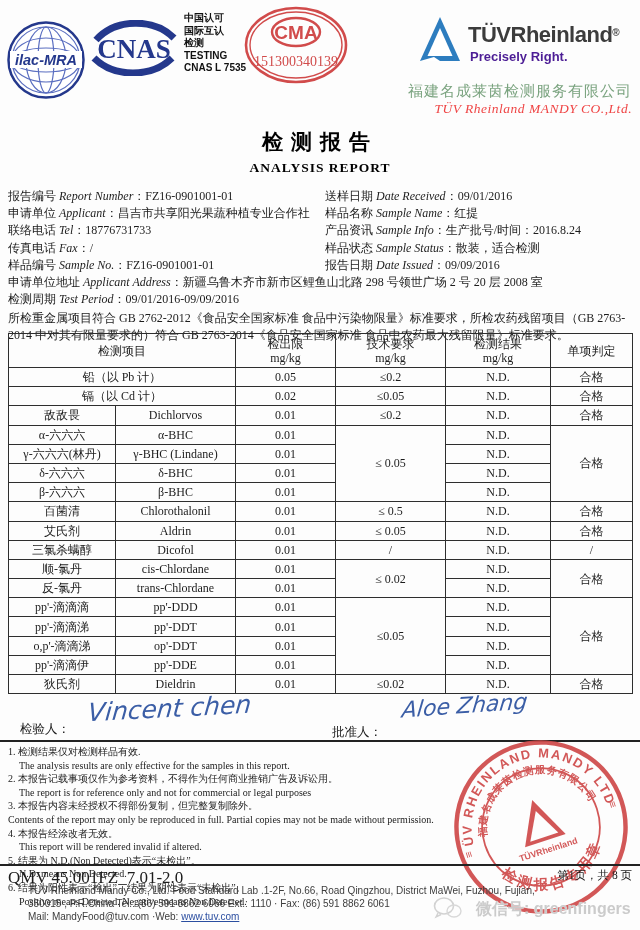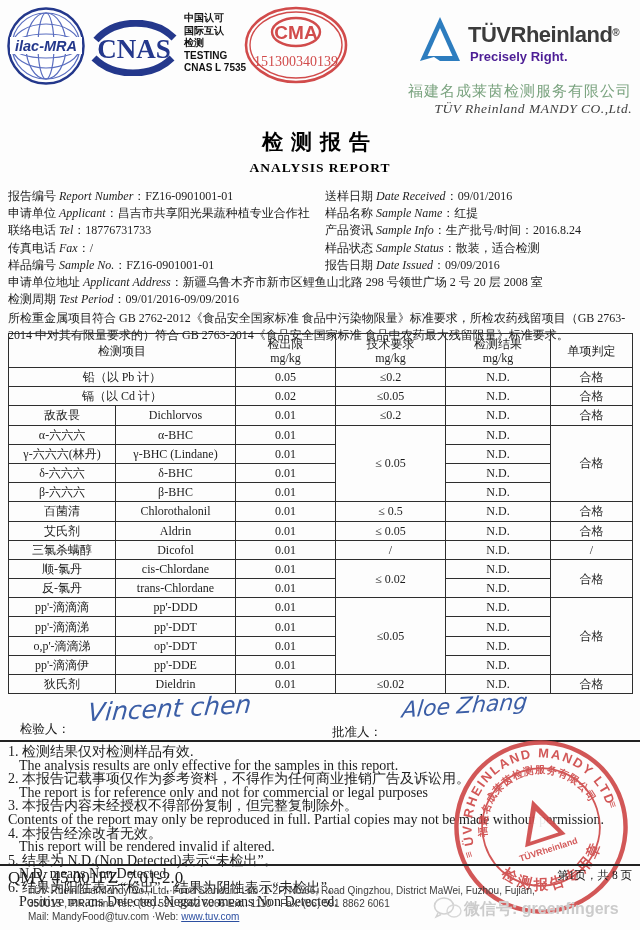--- a/index.html
+++ b/index.html
@@ -5,55 +5,55 @@
   html,body{margin:0;padding:0;}
   body{width:640px;height:930px;position:relative;background:#fdfdfd;
        font-family:"Liberation Serif","DejaVu Serif",serif;color:#1c1c1c;overflow:hidden;}
   .abs{position:absolute;}
   
   .acc-lines{font-family:"Liberation Sans",sans-serif;font-weight:bold;font-size:10px;line-height:12.5px;color:#111;}
   .tuv-brand{font-family:"Liberation Sans",sans-serif;font-weight:bold;font-size:22px;color:#3c3c3c;letter-spacing:-0.5px;}
   .tuv-reg{font-size:10px;vertical-align:super;}
   .tuv-tagline{font-family:"Liberation Sans",sans-serif;font-weight:bold;font-size:13px;color:#4c1d95;margin-top:1px;padding-left:2px;}
   .company-cn{font-size:15px;color:#7aa37f;letter-spacing:1px;text-align:right;}
-  .company-en{font-size:13.5px;color:#404040;font-style:italic;text-align:right;letter-spacing:0.5px;}
+  .company-en{font-size:13.5px;color:#ef4444;font-style:italic;text-align:right;letter-spacing:0.5px;}
   
   .title-cn{font-size:21px;font-weight:bold;letter-spacing:8px;text-align:center;color:#000;}
   .title-en{font-size:13.5px;font-weight:bold;letter-spacing:1px;text-align:center;color:#000;margin-top:4px;}
   
   .info-row{font-size:12px;line-height:17.2px;white-space:nowrap;}
   .info-row .en{font-style:italic;}
   .conclusion{font-size:12px;line-height:16.5px;}
   
   table.results{border-collapse:collapse;table-layout:fixed;width:624px;}
   table.results th,table.results td{border:1px solid #2e2e2e;text-align:center;vertical-align:middle;
        font-size:12px;font-weight:normal;padding:0 2px;height:18.2px;line-height:14px;}
   table.results th{height:33px;white-space:pre-line;}
   
   .sig-label{font-size:12.5px;}
   .signature{font-family:"DejaVu Sans",sans-serif;font-style:italic;color:#3b5ea6;}
   .rule{background:#222;height:2px;}
   
-  .note-line{font-size:14px;line-height:13.6px;}
+  .note-line{font-size:10px;line-height:13.6px;}
   .note-line.indent{padding-left:11px;}
   
   .qmv{font-size:17px;}
   .pageno{font-size:11.5px;}
   .addr{font-family:"Liberation Sans",sans-serif;font-size:10px;line-height:13px;color:#3d3d3d;}
   .addr a{color:#2b4ea0;text-decoration:underline;}
   
   .stamp{opacity:0.92;}
   
   .wm-text{font-family:"Liberation Sans",sans-serif;font-weight:bold;font-size:16px;color:#cbcbcb;
            text-shadow:0 0 1px #fff;}
 </style>
 </head>
 <body>
 
-<div class="abs" style="left:6px;top:6px;text-align:center;">
+<div class="abs" style="left:6px;top:20px;text-align:center;">
   <svg width="80" height="80" viewBox="0 0 80 80">
     <circle cx="40" cy="40" r="37.5" fill="#ffffff" stroke="#24388c" stroke-width="2.5"></circle>
     <ellipse cx="40" cy="40" rx="34" ry="33" fill="none" stroke="#5a6ec0" stroke-width="1.2"></ellipse>
     <ellipse cx="40" cy="40" rx="34" ry="22" fill="none" stroke="#5a6ec0" stroke-width="1.2"></ellipse>
     <ellipse cx="40" cy="40" rx="34" ry="12" fill="none" stroke="#5a6ec0" stroke-width="1.2"></ellipse>
     <ellipse cx="40" cy="40" rx="20" ry="33" fill="none" stroke="#5a6ec0" stroke-width="1.2"></ellipse>
     <ellipse cx="40" cy="40" rx="8" ry="33" fill="none" stroke="#5a6ec0" stroke-width="1.2"></ellipse>
     <rect x="4" y="31" width="72" height="17" fill="#ffffff"></rect>
     <text x="40" y="44.5" text-anchor="middle" font-family="Liberation Sans, sans-serif" font-style="italic" font-weight="bold" font-size="14.5" fill="#24388c">ilac-MRA</text>
   </svg>
@@ -328,20 +328,20 @@
 <div class="abs qmv" style="left:8px;top:868px;">QMV 45.001FZ_7.01-2.0</div>
 <div class="abs pageno" style="right:8px;top:868px;">第1页，共 8 页</div>
 <div class="abs addr" style="left:8px;top:884px;width:624px;margin-left:20px;">
   <div>TÜV Rheinland Mandy Co., Ltd.·Food Standard Lab .1-2F,   No.66, Road Qingzhou, District MaWei, Fuzhou, Fujian,</div>
   <div>350015 , P.R.China Tel.: (86) 591 8862 6066 Ext.: 1110 · Fax: (86) 591 8862 6061</div>
   <div>
     <span>Mail: MandyFood@tuv.com ·Web: </span><a href="#">www.tuv.com</a>
   </div>
 </div>
 
-<div class="abs" style="left:432px;top:896px;display:flex;align-items:center;gap:2px;">
+<div class="abs" style="left:432px;top:896px;display:flex;align-items:center;gap:14px;">
   <svg width="30" height="26" viewBox="0 0 30 26">
     <ellipse cx="12" cy="10" rx="9.5" ry="8" fill="none" stroke="#d2d2d2" stroke-width="1.6"></ellipse>
     <path d="M6,17 L4,21 L9,18.5" fill="none" stroke="#d2d2d2" stroke-width="1.4"></path>
     <ellipse cx="22" cy="15" rx="7" ry="6" fill="none" stroke="#d8d8d8" stroke-width="1.4"></ellipse>
   </svg>
   <span class="wm-text">微信号: greenfingers</span>
 </div>
 
 </body></html>

